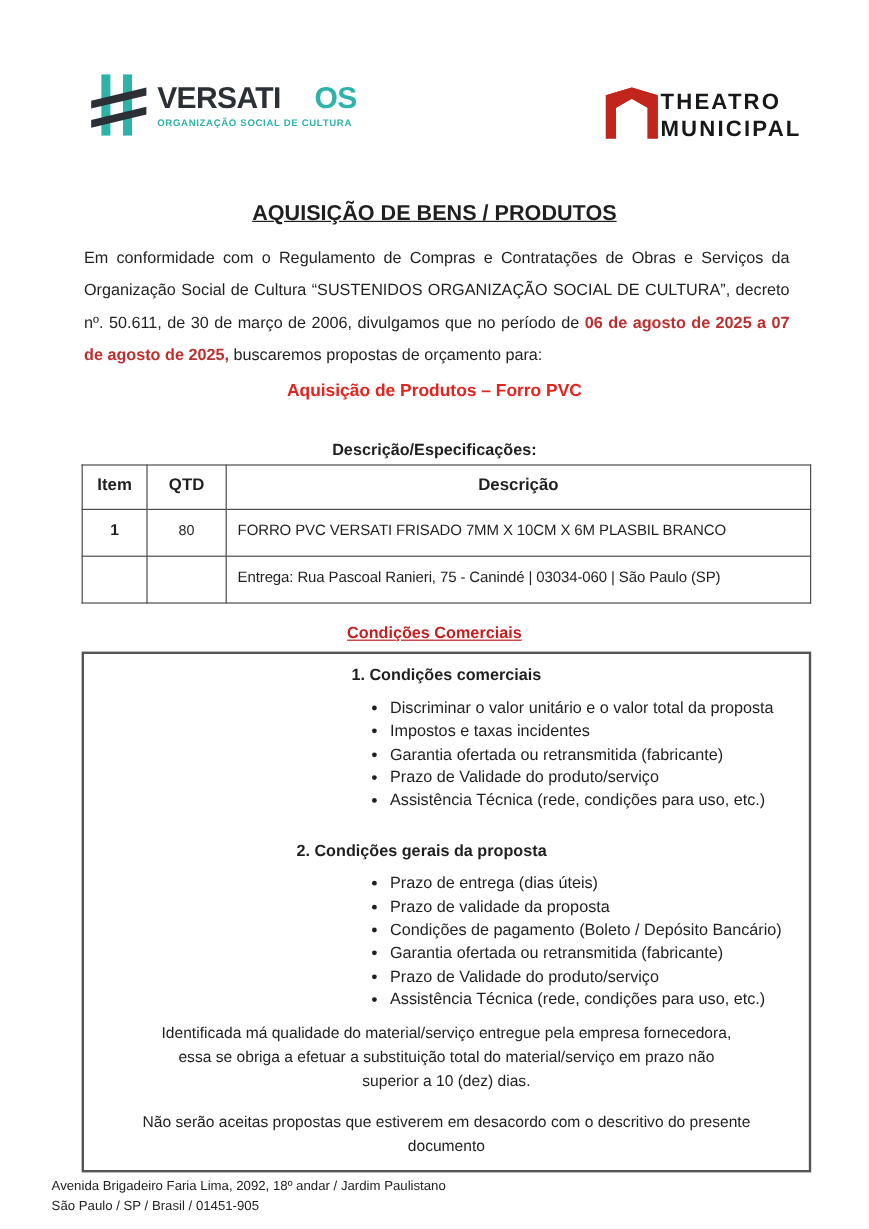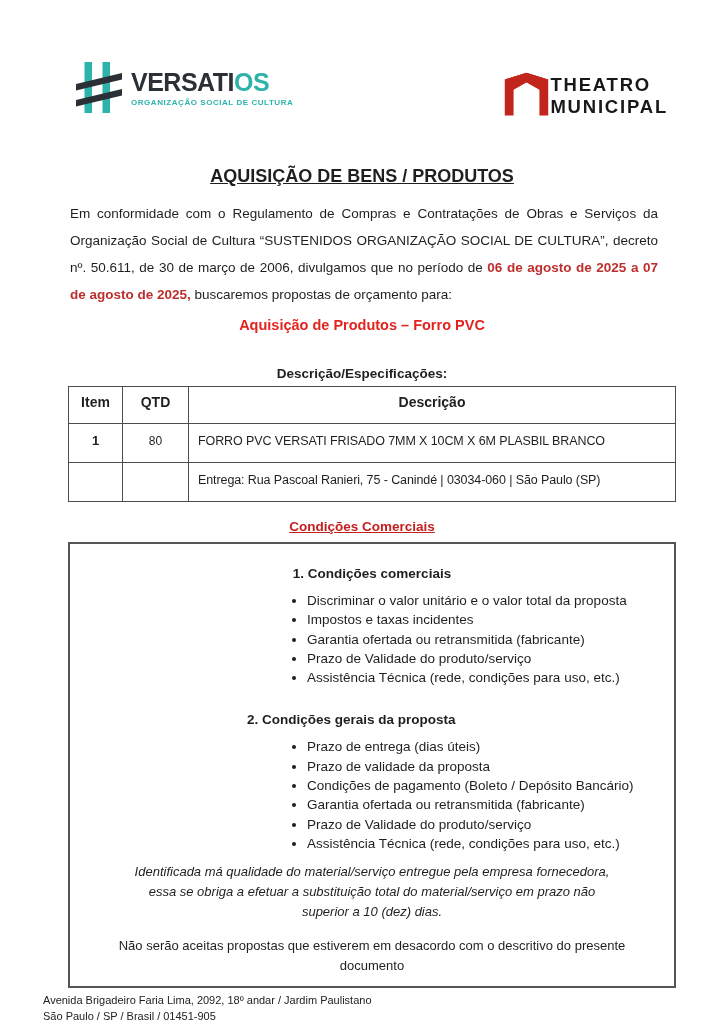--- a/index.html
+++ b/index.html
@@ -7,21 +7,21 @@
   .page {
     position:relative; width:724px; height:1024px; margin:0 auto;
     background:#ffffff; color:#1f1f1f; overflow:hidden;
     font-family:"Liberation Sans","DejaVu Sans",sans-serif;
   }
   
   .logos { display:flex; justify-content:space-between; align-items:flex-start; padding:60px 56px 0 74px; }
   .slogo { display:flex; align-items:flex-start; gap:7px; }
   .slogo-text { padding-top:9px; }
   .slogo-word { font-size:25px; font-weight:bold; letter-spacing:-0.5px; line-height:26px; color:#2b2f36; }
-  .slogo-word .teal { color:#2eb3aa; }
+  .slogo-word .teal { color:#2eb3aa;padding-left:28px; }
   .slogo-sub { font-size:8px; font-weight:bold; letter-spacing:0.55px; color:#2eb3aa; margin-top:3px; }
   .tlogo { display:flex; align-items:center; margin-top:8px; }
   .tlogo-text { font-size:18.5px; font-weight:bold; letter-spacing:1.8px; line-height:22px; color:#17181a; }
   
   .doc-title { text-align:center; margin-top:44px; font-size:18px; font-weight:bold; line-height:19px; }
   .doc-title div { text-decoration:underline; }
   
   .intro { margin:14px 66px 0 70px; font-size:13.5px; line-height:27px; text-align:justify; }
   .intro .dates { color:#bd2f2e; font-weight:bold; }
   
@@ -29,28 +29,28 @@
   .spec-label { text-align:center; margin-top:33px; font-size:13.5px; font-weight:bold; }
   
   table.spec { width:608px; margin:5px 0 0 68px; border-collapse:collapse; table-layout:fixed; }
   table.spec th, table.spec td { border:1.5px solid #4d4d4d; vertical-align:top; }
   table.spec th { font-size:14px; padding:7px 3px 13px; text-align:center; }
   td.c-item { width:54px; text-align:center; font-weight:bold; font-size:13px; padding:9px 2px 14px; }
   td.c-qtd  { width:66px; text-align:center; font-size:12px; padding:10px 2px 14px; }
   td.c-desc { text-align:left; font-size:12.5px; padding:10px 6px 14px 9px; letter-spacing:-0.1px; }
   
   .cond-title { text-align:center; margin-top:17px; font-size:13.5px; font-weight:bold; color:#c41e1e; text-decoration:underline; }
-  .cond-box { width:608px; margin:8px 0 0 68px; border:2px solid #555; padding:21px 0 10px; }
+  .cond-box { width:608px; margin:8px 0 0 68px; border:2px solid #555; padding:9px 0 10px; }
   .cond-h { font-size:13.5px; font-weight:bold; }
   .cond-h1 { text-align:center; margin-top:1px; }
   .cond-h2 { margin:25px 0 0 177px; }
-  .cond-box ul { list-style:disc; margin:10px 0 0 0; padding-left:237px; }
+  .cond-box ul { list-style:disc; margin:10px 0 0 18px; padding-left:237px; }
   .cond-box li { font-size:13.5px; line-height:19.3px; }
   .note { text-align:center; font-size:13px; line-height:20px; }
-  .note1 { margin:9px 55px 0;font-style:italic; }
+  .note1 { margin:9px 55px 0; }
   .note2 { margin:14px 16px 0; }
   
   .footer-addr { margin:4px 0 0 43px; font-size:11px; line-height:16px; color:#222; }
 </style>
 </head>
 <body>
 
 <div class="page">
 
   <div class="logos">

